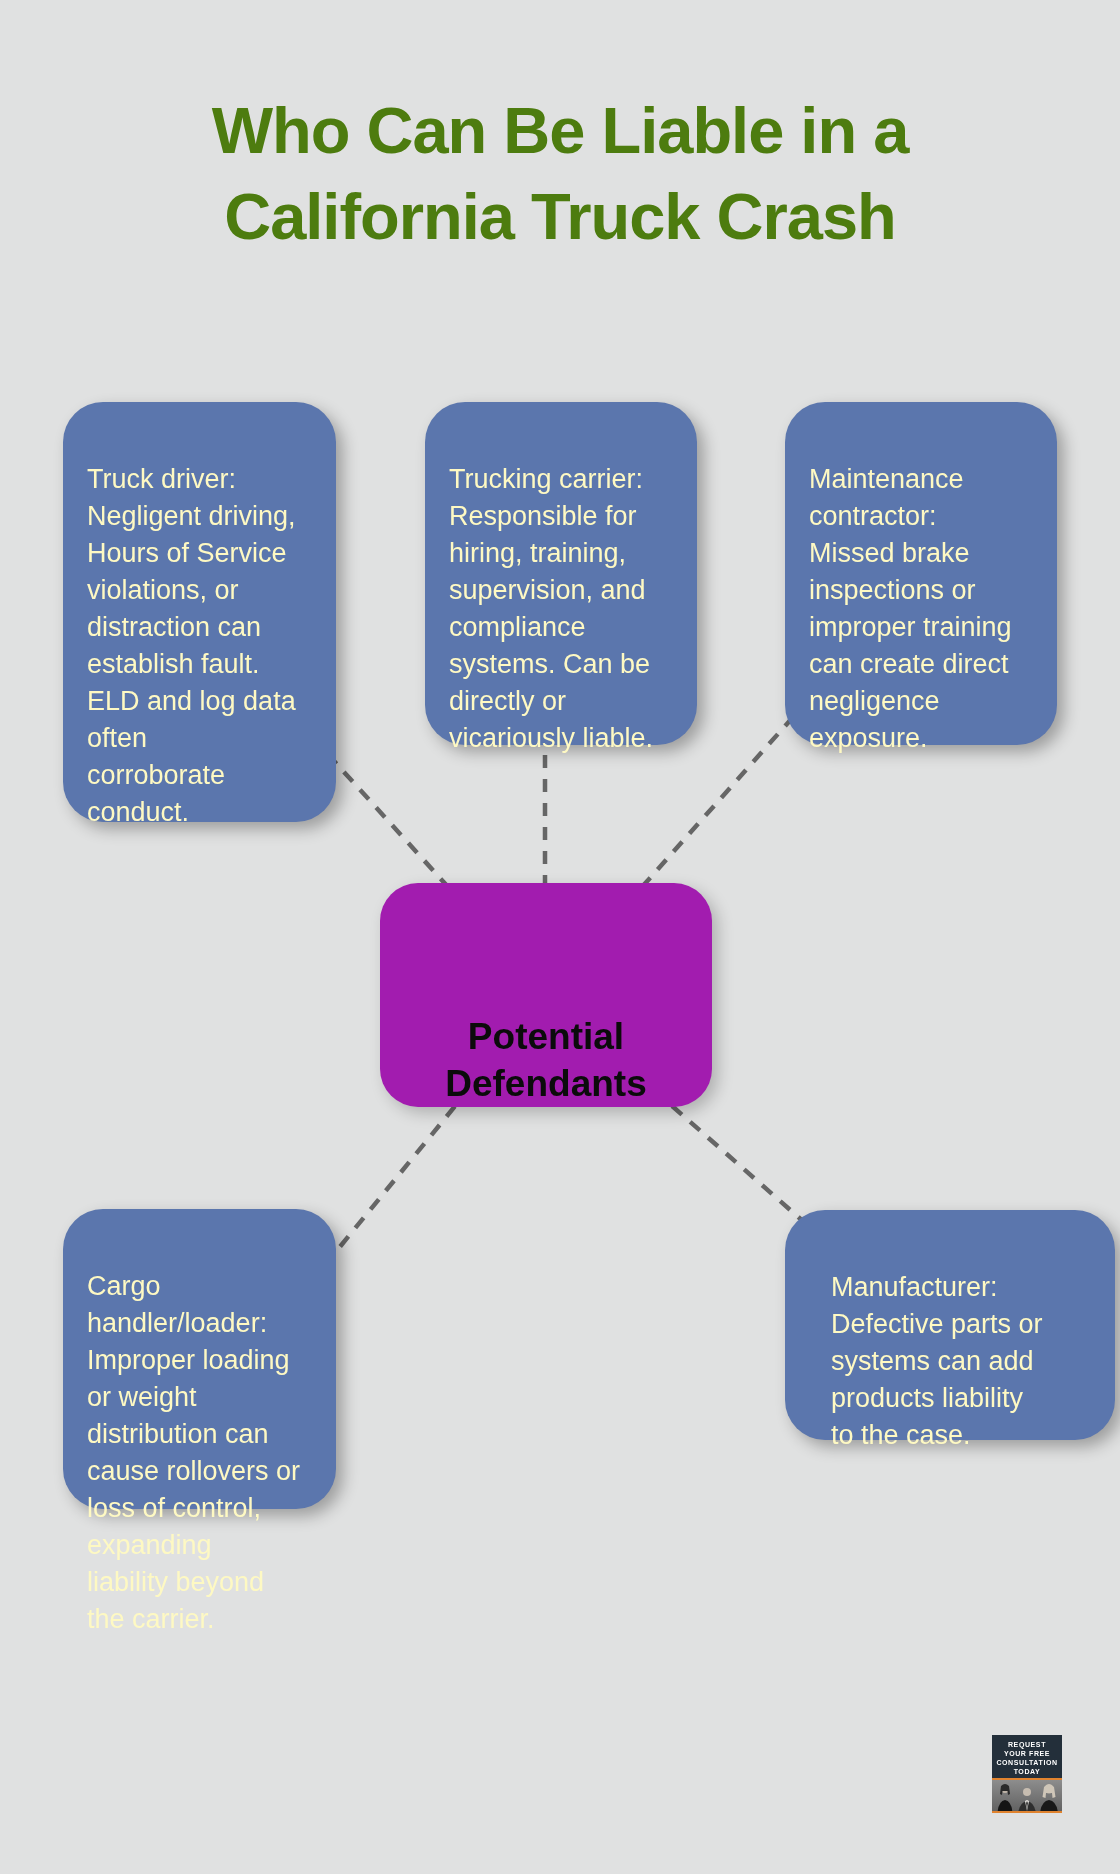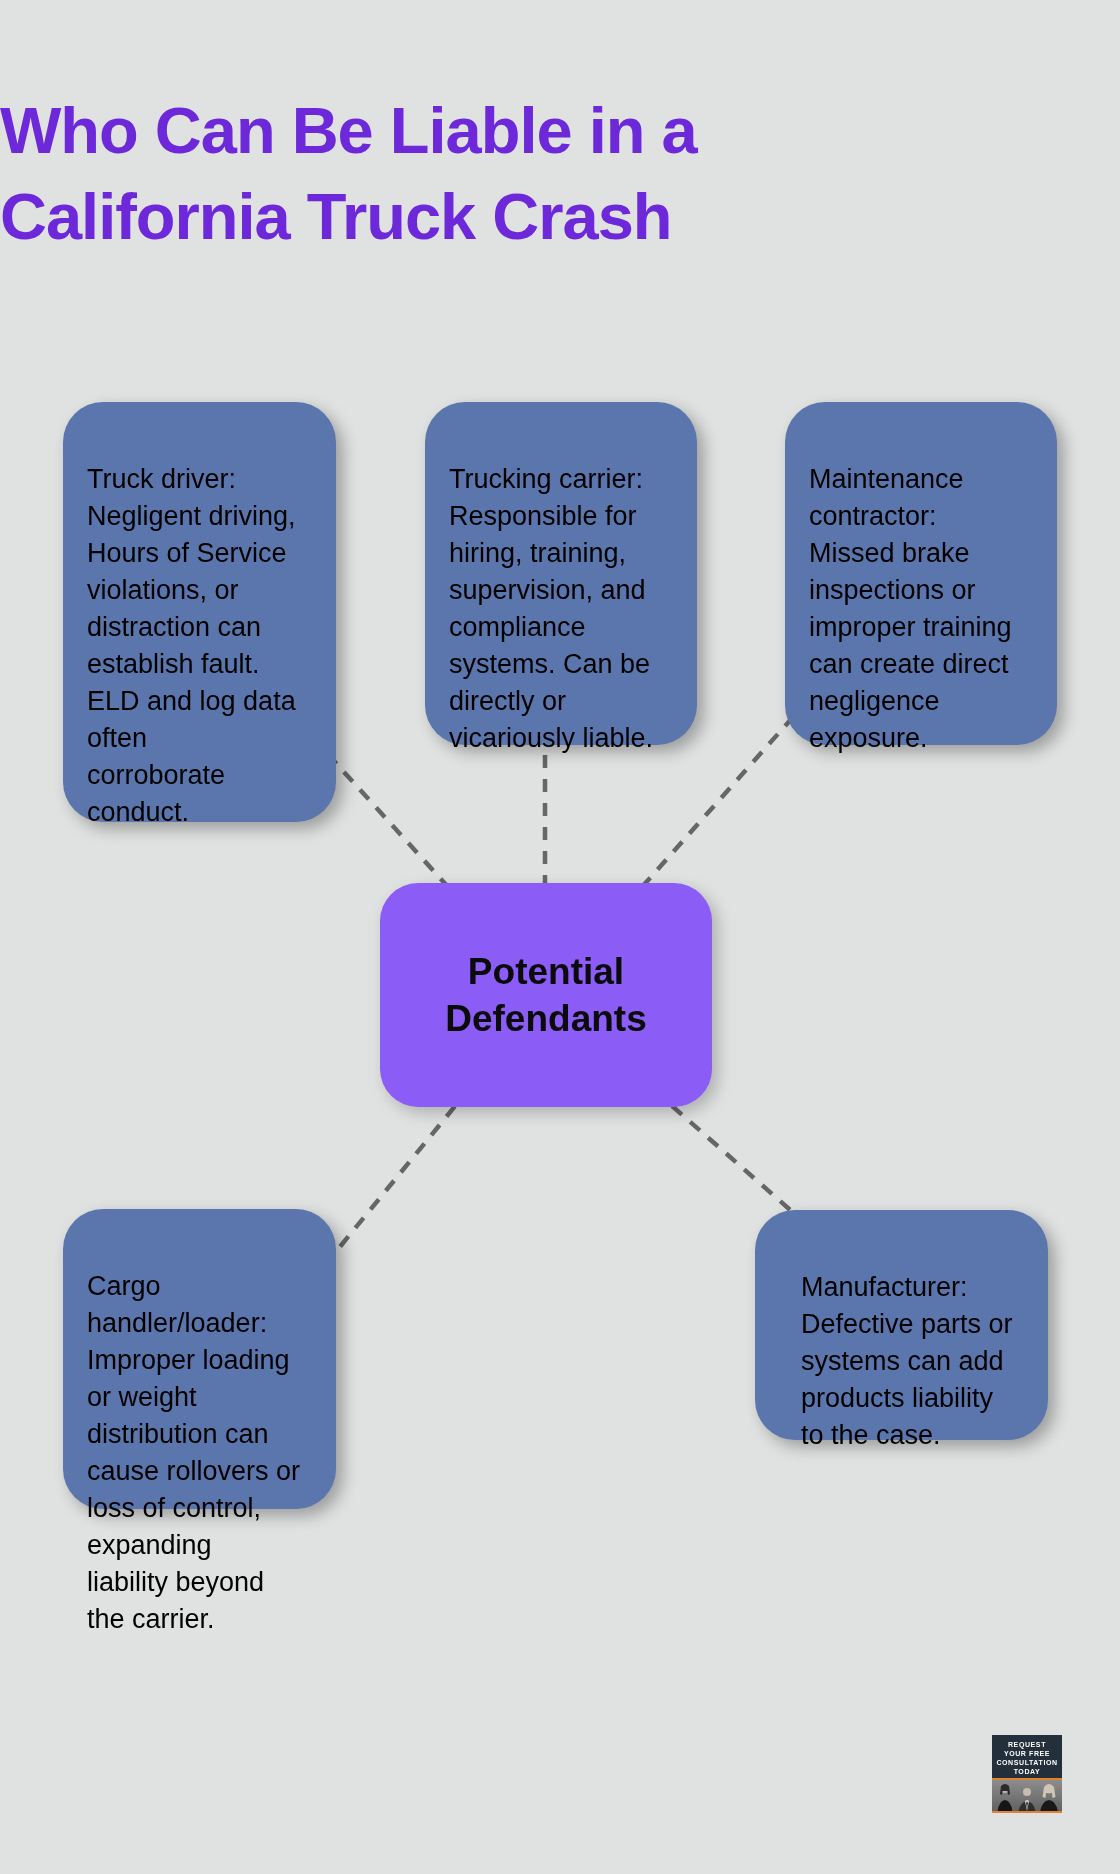--- a/index.html
+++ b/index.html
@@ -12,68 +12,69 @@
     position: relative;
     background: #e0e1e1;
     font-family: "Liberation Sans", "DejaVu Sans", sans-serif;
     overflow: hidden;
   }
   .title {
     position: absolute;
     left: 0;
     top: 88px;
     width: 1120px;
+    text-align: center;
     font-size: 65px;
     line-height: 86px;
     font-weight: 700;
-    color: #6d28d9;
+    color: #4d7c0f;
     white-space: pre-line;
     letter-spacing: -1px;
   }
   .connectors {
     position: absolute;
     left: 0;
     top: 0;
     z-index: 0;
   }
   .node {
     position: absolute;
     box-sizing: border-box;
     border-radius: 40px;
     z-index: 1;
   }
   .leaf {
     background: #5b76ad;
-    color: #000000;
+    color: #fef9c3;
     padding: 22px 18px 18px 24px;
     font-size: 27px;
     line-height: 37px;
     white-space: pre-line;
     box-shadow: 7px 7px 16px rgba(0,0,0,0.30);
   }
   .center-node {
-    background: #8b5cf6;
+    background: #a21caf;
     border-radius: 38px;
     display: flex;
-    align-items: center;
+    align-items: flex-end;
     justify-content: center;
     text-align: center;
     font-size: 37px;
     line-height: 47px;
     font-weight: 700;
     color: #0b0b0b;
     white-space: pre-line;
     box-shadow: 6px 6px 16px rgba(0,0,0,0.22);
   }
   #box-truck-driver   { left: 63px;  top: 402px;  width: 273px; height: 420px; }
   #box-carrier        { left: 425px; top: 402px;  width: 272px; height: 343px; }
   #box-maintenance    { left: 785px; top: 402px;  width: 272px; height: 343px; }
   #center-node        { left: 380px; top: 883px;  width: 332px; height: 224px; }
   #box-cargo          { left: 63px;  top: 1209px; width: 273px; height: 300px; }
-  #box-manufacturer   { left: 755px; top: 1210px; width: 293px; height: 230px; padding-left: 46px; }
+  #box-manufacturer   { left: 785px; top: 1210px; width: 330px; height: 230px; padding-left: 46px; }
 
   .badge {
     position: absolute;
     left: 992px;
     top: 1735px;
     width: 70px;
     height: 78px;
     z-index: 2;
     display: flex;
     flex-direction: column;

